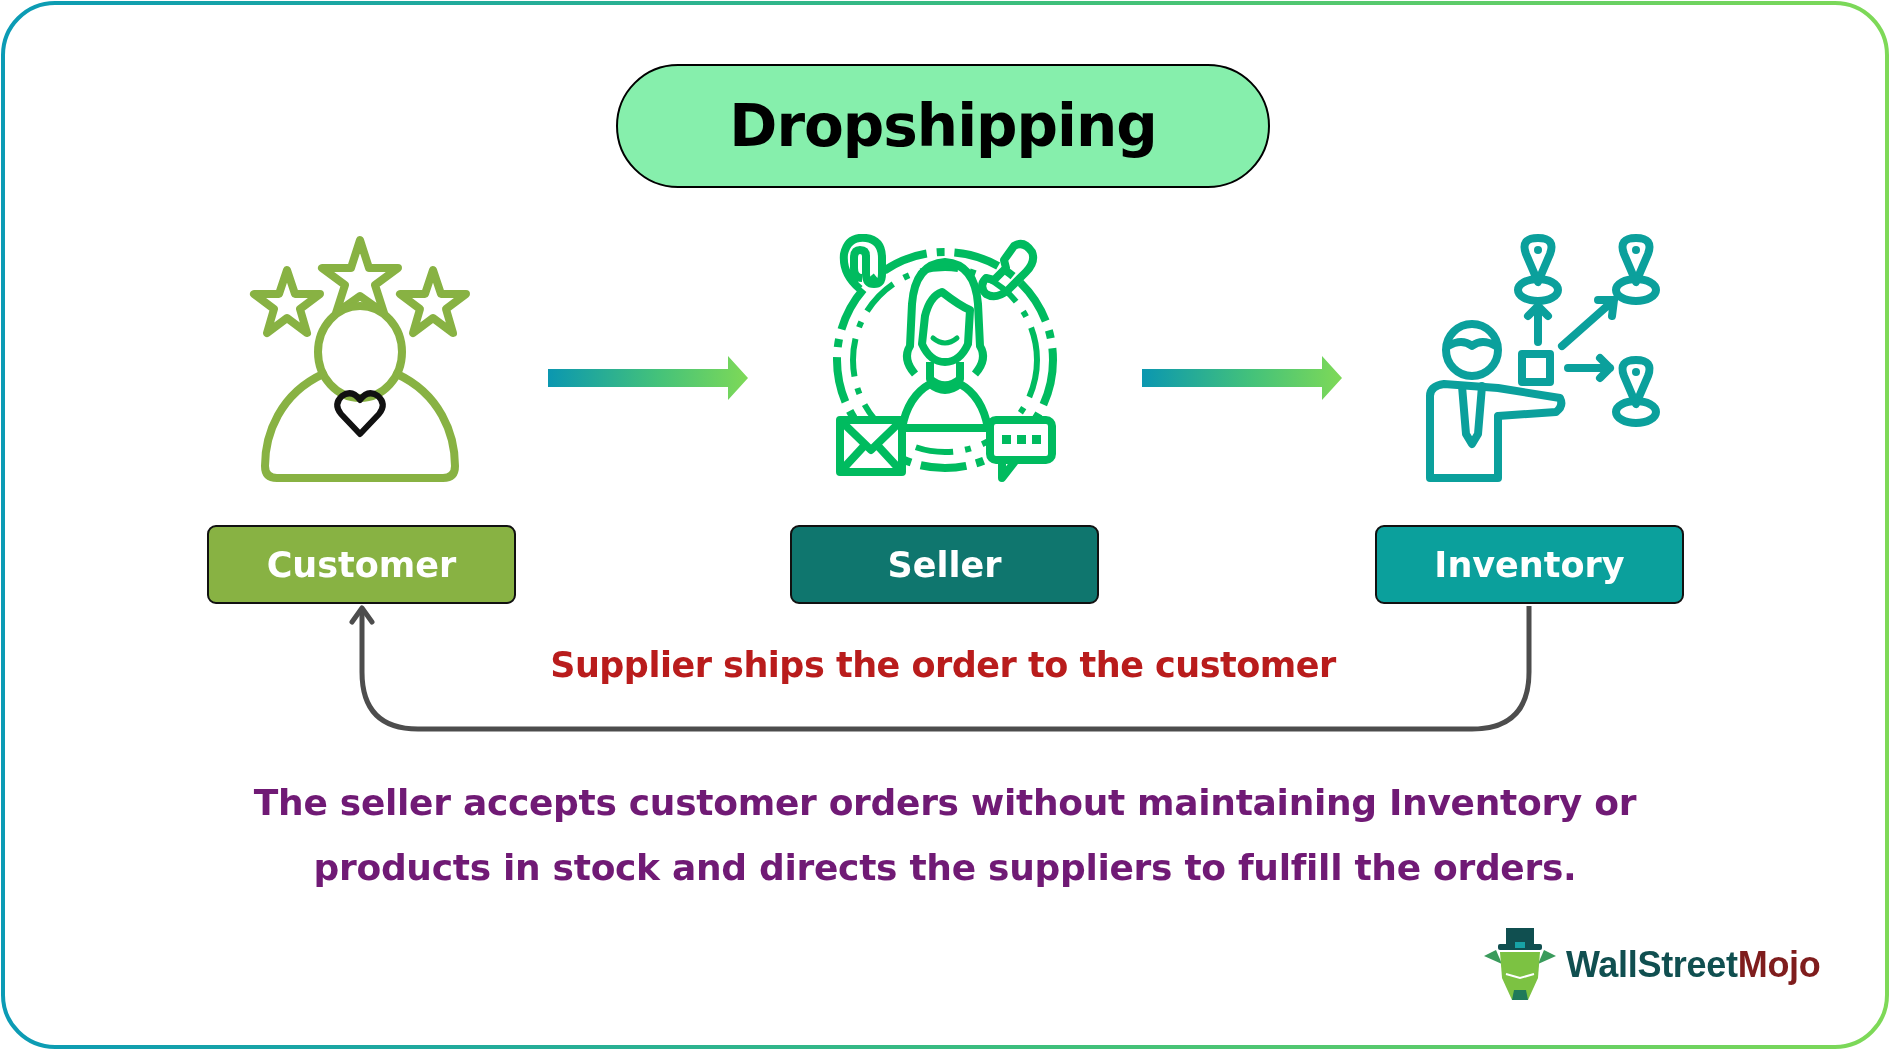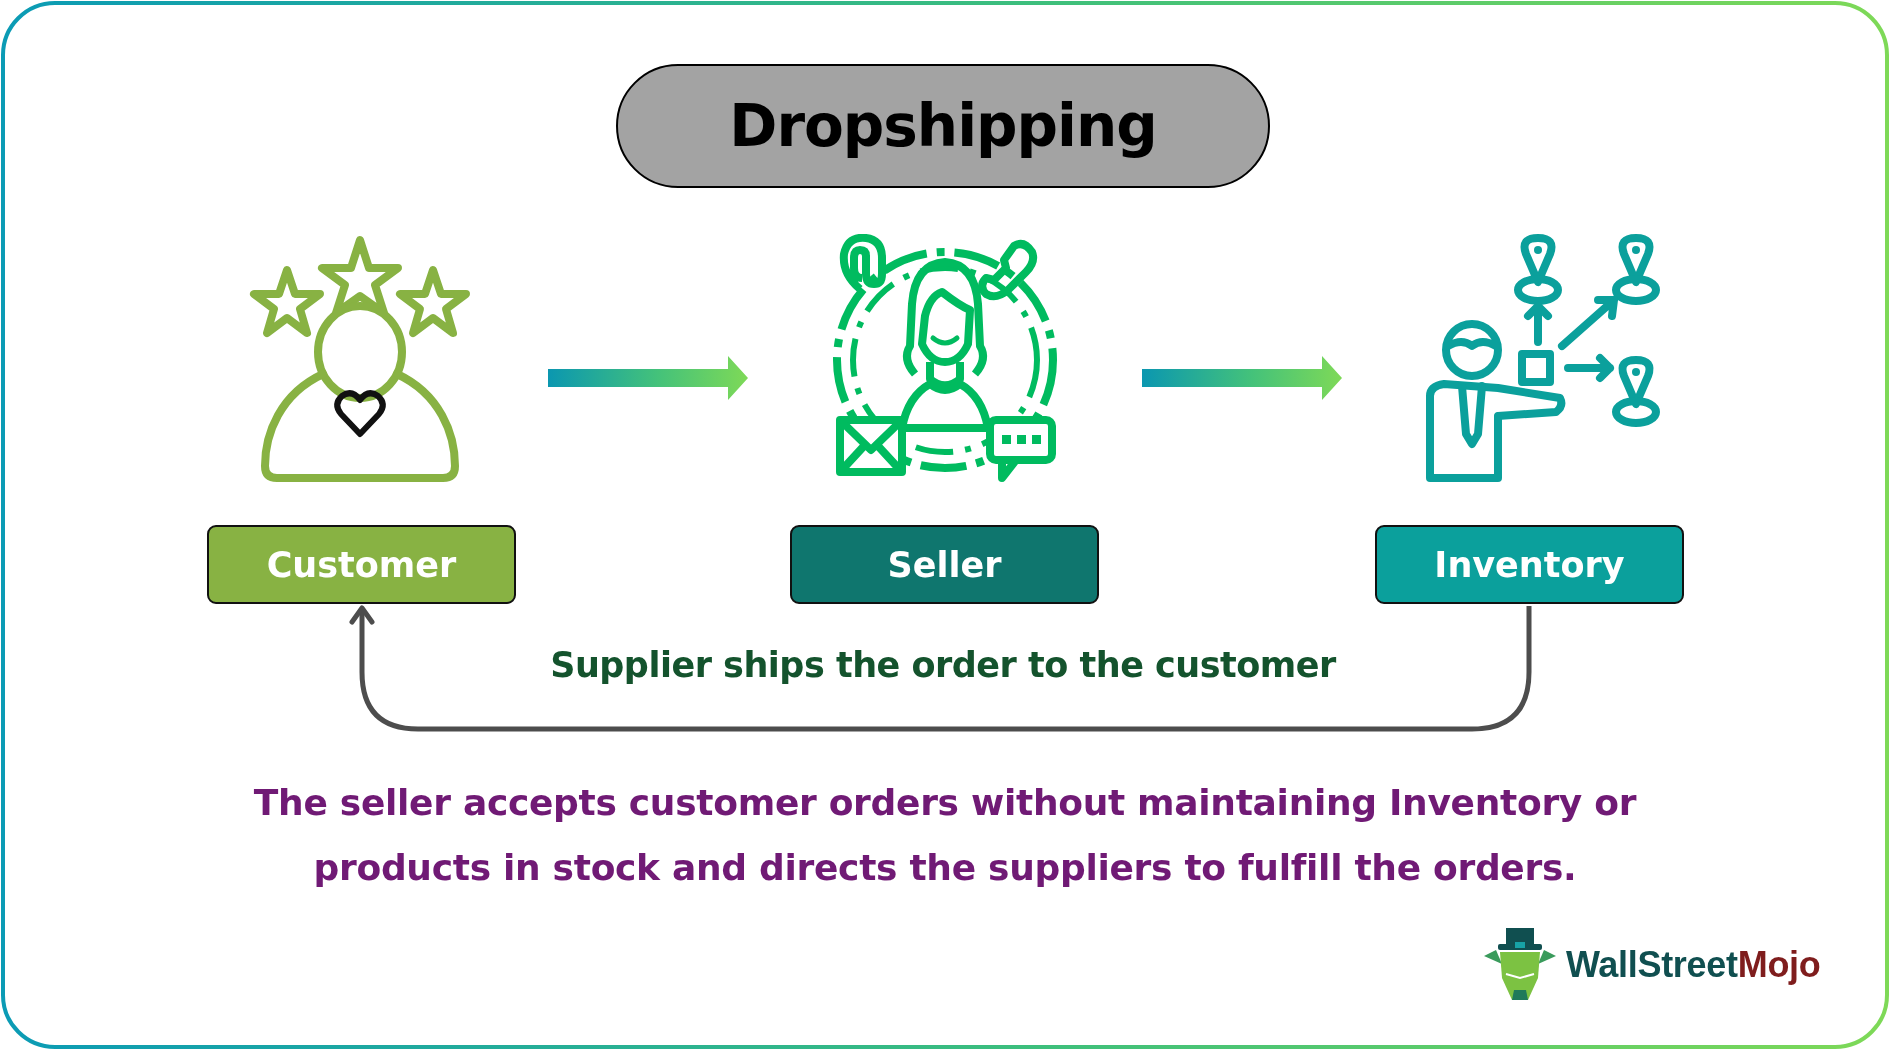--- a/index.html
+++ b/index.html
@@ -2,31 +2,31 @@
 <html><head>
 <meta charset="utf-8">
 <style>
   html, body { margin:0; padding:0; background:#ffffff; }
   body { width:1890px; height:1050px; position:relative; overflow:hidden; font-family:"DejaVu Sans", sans-serif; }
   .frame { position:absolute; left:0; top:0; width:1890px; height:1050px; }
   .abs { position:absolute; }
   .title-pill {
     position:absolute; left:616px; top:64px; width:654px; height:124px;
     border:2.5px solid #000; border-radius:64px; box-sizing:border-box;
-    display:flex; align-items:center; justify-content:center; background:#a3a3a3;
+    display:flex; align-items:center; justify-content:center; background:#86efac;
   }
   .title-text { font-family:"DejaVu Sans", sans-serif; font-weight:bold; font-size:58px; color:#000; letter-spacing:-1px; }
   .role-box {
     position:absolute; top:525px; width:309px; height:79px; box-sizing:border-box;
     border:2.5px solid #111; border-radius:9px;
     display:flex; align-items:center; justify-content:center;
   }
   .role-label { font-family:"DejaVu Sans", sans-serif; font-weight:bold; font-size:35px; color:#fff; }
   .flow-label { position:absolute; left:443px; top:645px; width:1000px; text-align:center;
-    font-family:"DejaVu Sans", sans-serif; font-weight:bold; font-size:35px; color:#14532d; letter-spacing:-0.5px; }
+    font-family:"DejaVu Sans", sans-serif; font-weight:bold; font-size:35px; color:#b91c1c; letter-spacing:-0.5px; }
   .desc { position:absolute; left:145px; top:770px; width:1600px; text-align:center;
     font-family:"DejaVu Sans", sans-serif; font-weight:bold; font-size:36px; color:#701a75; line-height:65px; letter-spacing:-0.3px; }
   .desc div { white-space:nowrap; }
   .logo { position:absolute; left:1480px; top:928px; display:flex; align-items:center; }
   .logo-text { font-family:"Liberation Sans", sans-serif; font-weight:bold; font-size:36px; margin-left:6px; letter-spacing:-0.3px; }
   .logo-a { color:#104f50; }
   .logo-b { color:#7f1d1d; }
 </style>
 </head>
 <body>

